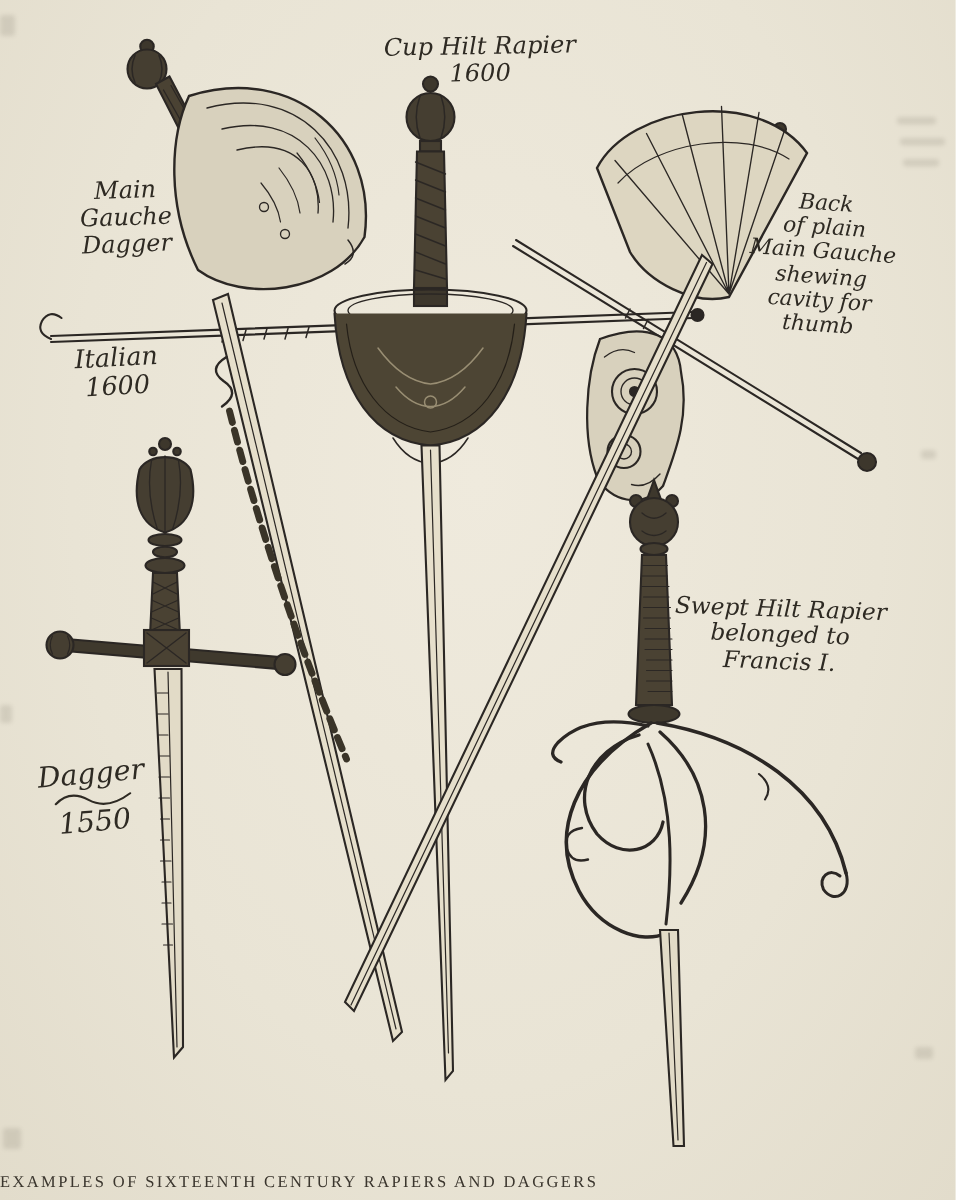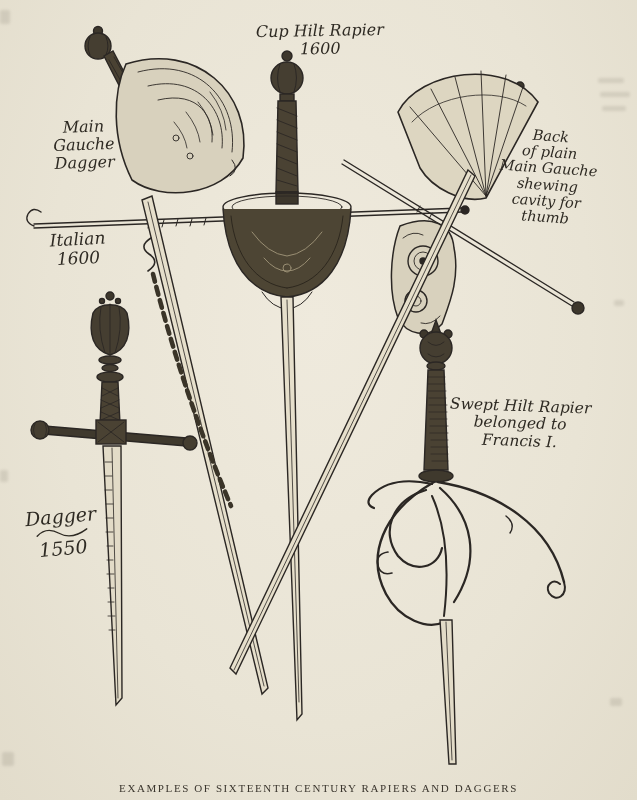--- a/index.html
+++ b/index.html
@@ -15,21 +15,21 @@
     color:#2e2a23;text-align:center;line-height:1.12;
   }
   .lbl .line{display:block;}
   #lbl-main-gauche{left:36px;top:118px;width:96px;font-size:16px;transform:rotate(-2deg);}
   #lbl-cup-hilt{left:252px;top:22px;width:136px;font-size:16px;transform:rotate(-1deg);}
   #lbl-back-plain{left:490px;top:128px;width:116px;font-size:14.5px;transform:rotate(4deg);}
   #lbl-italian{left:34px;top:230px;width:88px;font-size:17px;transform:rotate(-3deg);}
   #lbl-dagger{left:14px;top:506px;width:96px;font-size:19px;transform:rotate(-5deg);}
   #lbl-swept{left:444px;top:398px;width:152px;font-size:15.5px;transform:rotate(2deg);white-space:nowrap;}
   #caption{
-    position:absolute;left:0;right:0;bottom:6px;text-align:center;
+    position:absolute;left:0;right:0;bottom:6px;
     font-family:"Liberation Serif",serif;font-size:11px;letter-spacing:1.6px;color:#3b362e;
   }
   .flourish{display:block;margin:1px auto 0 auto;}
   .smudge{position:absolute;background:#6b6557;opacity:.16;filter:blur(1.5px);border-radius:2px;}
   #sm1{left:598px;top:78px;width:26px;height:5px;}
   #sm2{left:600px;top:92px;width:30px;height:5px;}
   #sm3{left:602px;top:106px;width:24px;height:5px;}
   #sm4{left:0;top:10px;width:10px;height:14px;}
   #sm5{left:0;top:470px;width:8px;height:12px;}
   #sm6{left:2px;top:752px;width:12px;height:14px;}

